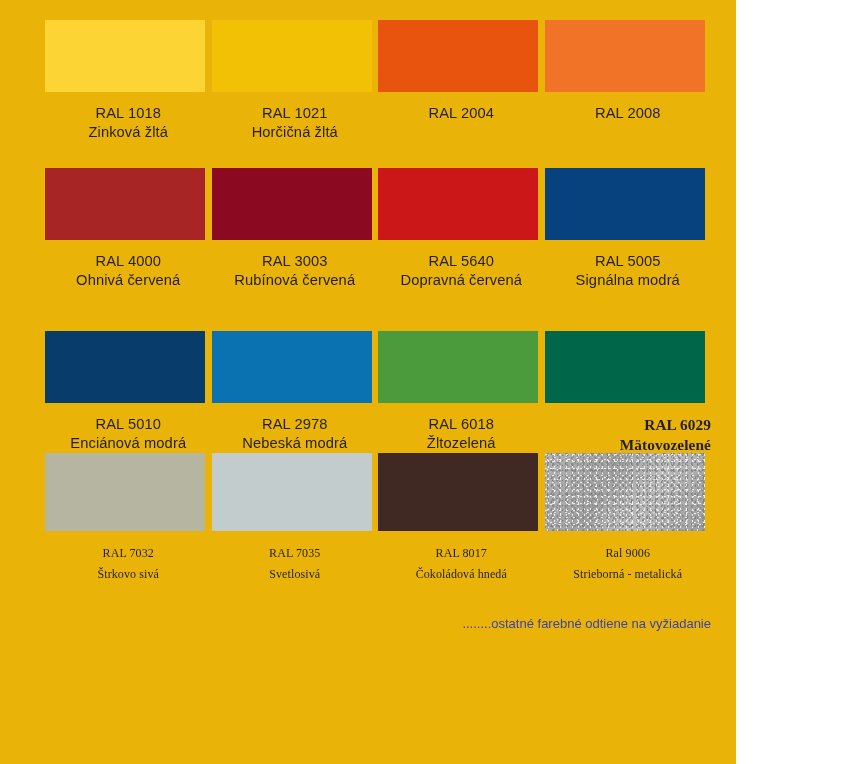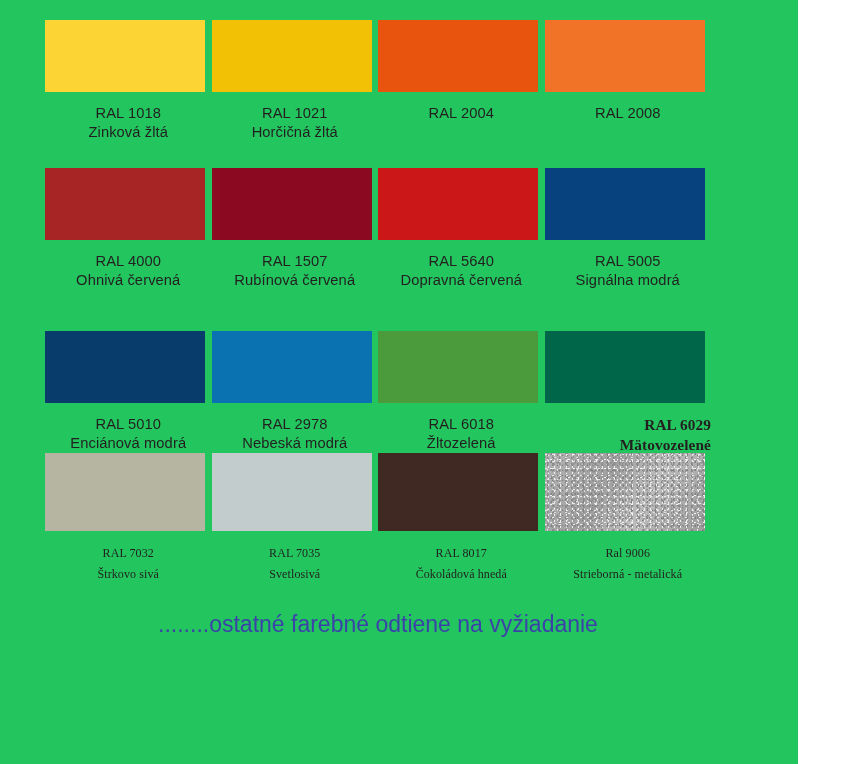--- a/index.html
+++ b/index.html
@@ -13,23 +13,23 @@
     overflow: hidden;
     font-family: "Liberation Sans", sans-serif;
     color: #231f20;
     position: relative;
   }
 
   #palette-sheet {
     position: absolute;
     left: 0;
     top: 0;
-    width: 798px;
+    width: 736px;
     height: 764px;
-    background: #22c55e;
+    background: #eab308;
   }
 
   .swatch-row {
     position: absolute;
     left: 45px;
     width: 666px;
     display: flex;
     flex-direction: row;
   }
 
@@ -105,23 +105,23 @@
       7px 7px, 9px 9px, 6px 6px, 8px 8px, 11px 11px, 7px 7px,
       10px 10px, 6px 6px, 9px 9px, 8px 8px, 12px 12px, 5px 5px,
       100% 100%;
   }
 
   #footer-note {
     position: absolute;
     left: 45px;
     top: 612px;
     width: 666px;
-    text-align: center;
+    text-align: right;
     font-family: "Liberation Sans", sans-serif;
-    font-size: 23px;
+    font-size: 13px;
     line-height: 24px;
     color: #3b43a8;
     white-space: nowrap;
   }
 </style>
 </head>
 <body>
 
 <div id="palette-sheet">
 
@@ -165,21 +165,21 @@
       <div class="swatch-chip" style="background:#a82525;"></div>
       <div class="swatch-label">
         <span class="code">RAL 4000</span>
         <span class="name">Ohnivá červená</span>
       </div>
     </div>
 
     <div class="swatch-cell">
       <div class="swatch-chip" style="background:#8b0a21;"></div>
       <div class="swatch-label">
-        <span class="code">RAL 1507</span>
+        <span class="code">RAL 3003</span>
         <span class="name">Rubínová červená</span>
       </div>
     </div>
 
     <div class="swatch-cell">
       <div class="swatch-chip" style="background:#cc1718;"></div>
       <div class="swatch-label">
         <span class="code">RAL 5640</span>
         <span class="name">Dopravná červená</span>
       </div>

